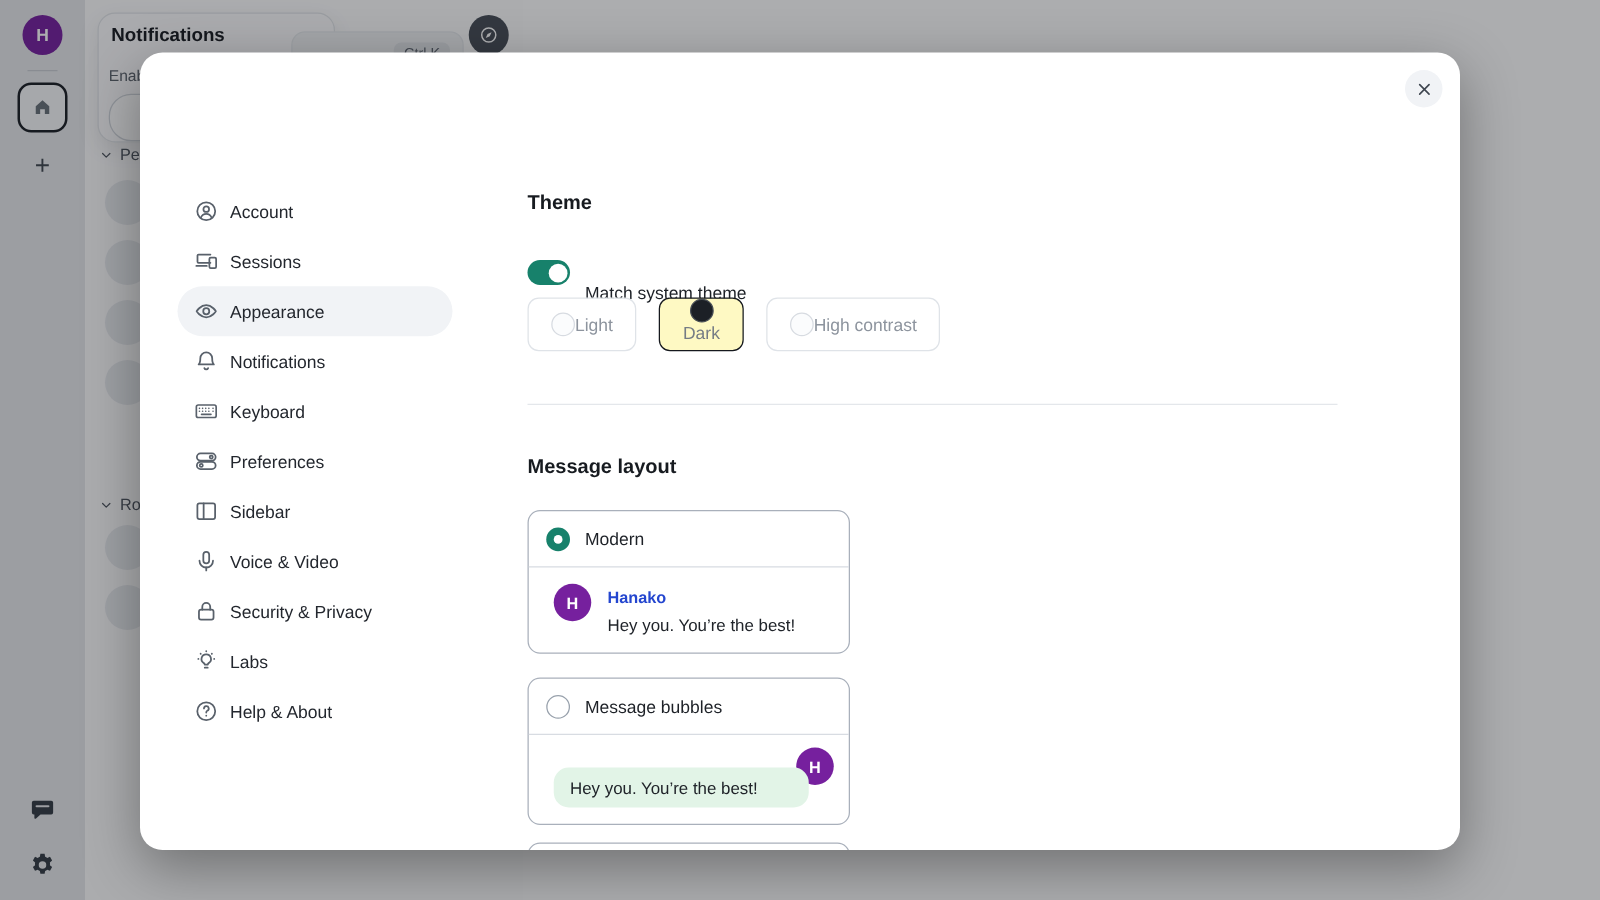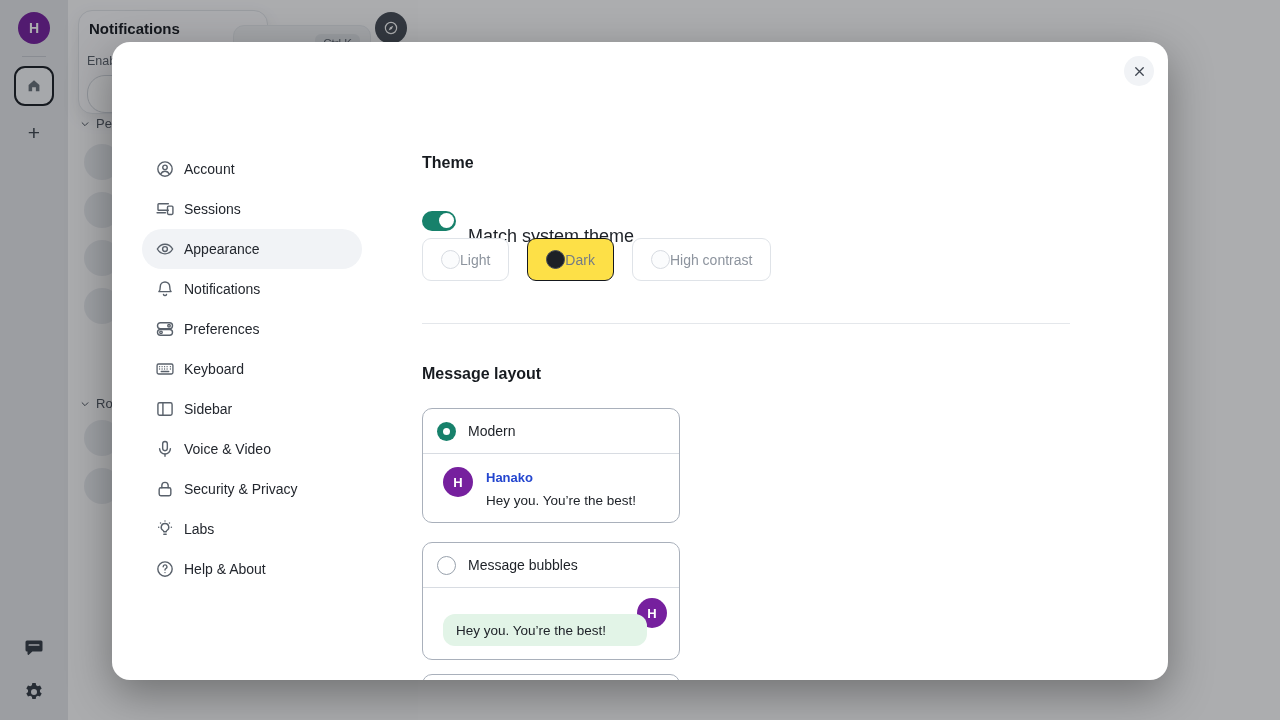--- a/index.html
+++ b/index.html
@@ -59,28 +59,28 @@
   .nav-item.active{background:#F1F3F6;}
   .nav-ic{width:20px;height:20px;color:#59616B;display:flex;flex:0 0 auto;}
 
   .content{position:absolute;left:310px;top:0;width:648px;height:638px;}
   .sec-h{position:absolute;left:0;font-size:16px;font-weight:700;color:#171B20;}
   .h-theme{top:112px;} .h-ml{top:323px;text-align:right;}
 
   .toggle-row{position:absolute;left:0;top:152px;display:flex;align-items:center;gap:12px;}
   .toggle{width:34px;height:20px;border-radius:10px;background:#17816B;position:relative;cursor:pointer;}
   .toggle .knob{position:absolute;right:2.5px;top:2.5px;width:15px;height:15px;border-radius:50%;background:#fff;}
-  .toggle-label{font-size:18px;color:#1D2127;margin-top:32px;}
+  .toggle-label{font-size:14px;color:#1D2127;margin-top:32px;}
 
   .tcards{position:absolute;left:0;top:196px;display:flex;gap:18px;}
   .tcard{height:43px;box-sizing:border-box;border-radius:9px;border:1px solid #DFE3E8;background:#fff;
     display:flex;align-items:center;padding:0 18px;font-size:14px;color:#8D949E;cursor:pointer;}
   .tcard .rad{width:19px;height:19px;box-sizing:border-box;border-radius:50%;
     border:1.5px solid #D7DBE1;background:#FBFCFD;}
-  .tcard.dark{background:#fde047;border-color:#15181D;color:#757C85;}
+  .tcard.dark{background:#fef9c3;border-color:#15181D;color:#757C85;flex-direction:column;}
   .tcard.dark .rad{background:#1C2026;border-color:#474D55;}
 
   .divider{position:absolute;left:0;top:281px;width:648px;height:1px;background:#E4E7EB;}
 
   .ml-card{position:absolute;left:0;width:258px;box-sizing:border-box;background:#fff;
     border:1px solid #A9B0BB;border-radius:10px;}
   .card-modern{top:366px;height:115px;}
   .card-bubbles{top:500px;height:118px;}
   .card-partial{top:632px;height:40px;}
   .ml-head{height:45px;box-sizing:border-box;display:flex;align-items:center;gap:12px;
@@ -228,37 +228,37 @@
         <span class="nav-ic">
             <svg width="20" height="20" viewBox="0 0 24 24" fill="none" stroke="currentColor" stroke-width="1.7" stroke-linecap="round" stroke-linejoin="round">
               <path d="M12 3.5a5.7 5.7 0 0 0-5.7 5.7c0 4.6-1.6 5.9-1.6 5.9h14.6s-1.6-1.3-1.6-5.9A5.7 5.7 0 0 0 12 3.5z"></path>
               <path d="M10.2 18.6a1.9 1.9 0 0 0 3.6 0"></path>
             </svg>
           </span>
         <span>Notifications</span>
       </div>
       <div class="nav-item">
         <span class="nav-ic">
+            <svg width="20" height="20" viewBox="0 0 24 24" fill="none" stroke="currentColor" stroke-width="1.6" stroke-linecap="round" stroke-linejoin="round">
+              <rect x="2.5" y="6" width="19" height="12" rx="1.8"></rect>
+              <path d="M5.5 9.2h.01M8.5 9.2h.01M11.5 9.2h.01M14.5 9.2h.01M18.5 9.2h.01M5.5 12h.01M8.5 12h.01M11.5 12h.01M14.5 12h.01M18.5 12h.01M7.5 15h9"></path>
+            </svg>
+          </span>
+        <span>Keyboard</span>
+      </div>
+      <div class="nav-item">
+        <span class="nav-ic">
             <svg width="20" height="20" viewBox="0 0 24 24" fill="none" stroke="currentColor" stroke-width="1.7" stroke-linecap="round" stroke-linejoin="round">
               <rect x="3" y="4.5" width="18" height="7" rx="3.5"></rect>
               <circle cx="16.8" cy="8" r="1.5"></circle>
               <rect x="3" y="12.5" width="18" height="7" rx="3.5"></rect>
               <circle cx="7.2" cy="16" r="1.5"></circle>
             </svg>
           </span>
         <span>Preferences</span>
-      </div>
-      <div class="nav-item">
-        <span class="nav-ic">
-            <svg width="20" height="20" viewBox="0 0 24 24" fill="none" stroke="currentColor" stroke-width="1.6" stroke-linecap="round" stroke-linejoin="round">
-              <rect x="2.5" y="6" width="19" height="12" rx="1.8"></rect>
-              <path d="M5.5 9.2h.01M8.5 9.2h.01M11.5 9.2h.01M14.5 9.2h.01M18.5 9.2h.01M5.5 12h.01M8.5 12h.01M11.5 12h.01M14.5 12h.01M18.5 12h.01M7.5 15h9"></path>
-            </svg>
-          </span>
-        <span>Keyboard</span>
       </div>
       <div class="nav-item">
         <span class="nav-ic">
             <svg width="20" height="20" viewBox="0 0 24 24" fill="none" stroke="currentColor" stroke-width="1.7" stroke-linecap="round" stroke-linejoin="round">
               <rect x="3.5" y="4.5" width="17" height="15" rx="2"></rect>
               <path d="M9.5 4.5v15"></path>
             </svg>
           </span>
         <span>Sidebar</span>
       </div>

